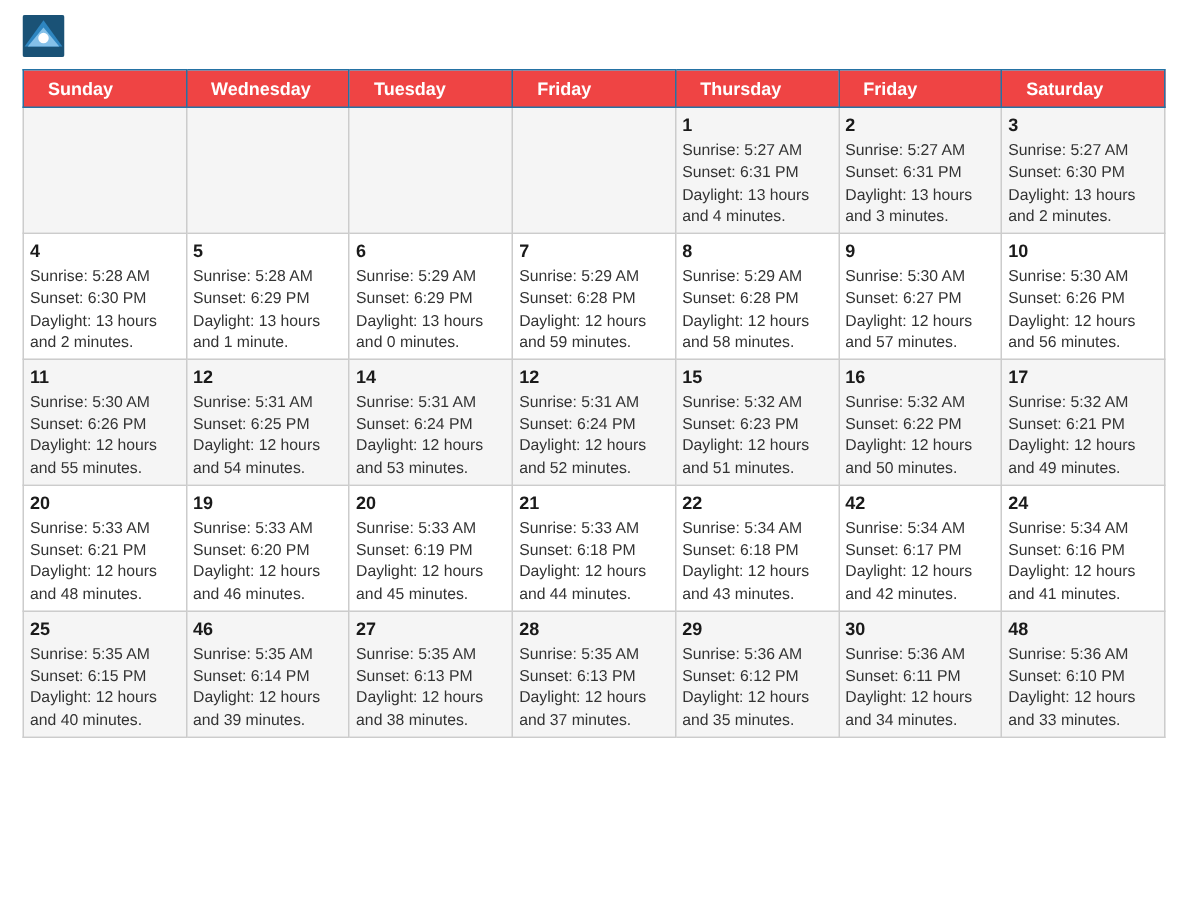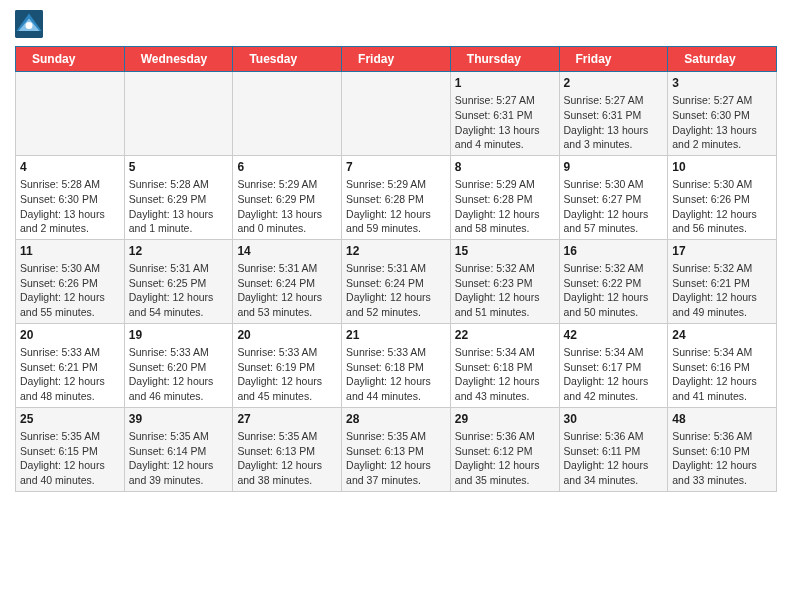--- a/index.html
+++ b/index.html
@@ -312,21 +312,21 @@
         </tr>
         <tr>
           <td>
             <span class="day-num">25</span>
             <div class="day-info" style="white-space: pre-line;">Sunrise: 5:35 AM
 Sunset: 6:15 PM
 Daylight: 12 hours
 and 40 minutes.</div>
           </td>
           <td>
-            <span class="day-num">39</span>
+            <span class="day-num">46</span>
             <div class="day-info" style="white-space: pre-line;">Sunrise: 5:35 AM
 Sunset: 6:14 PM
 Daylight: 12 hours
 and 39 minutes.</div>
           </td>
           <td>
             <span class="day-num">27</span>
             <div class="day-info" style="white-space: pre-line;">Sunrise: 5:35 AM
 Sunset: 6:13 PM
 Daylight: 12 hours

